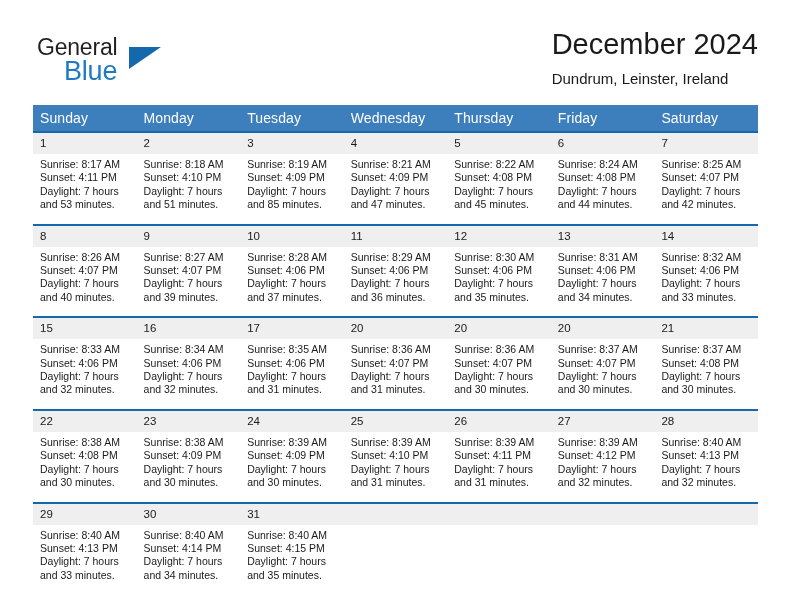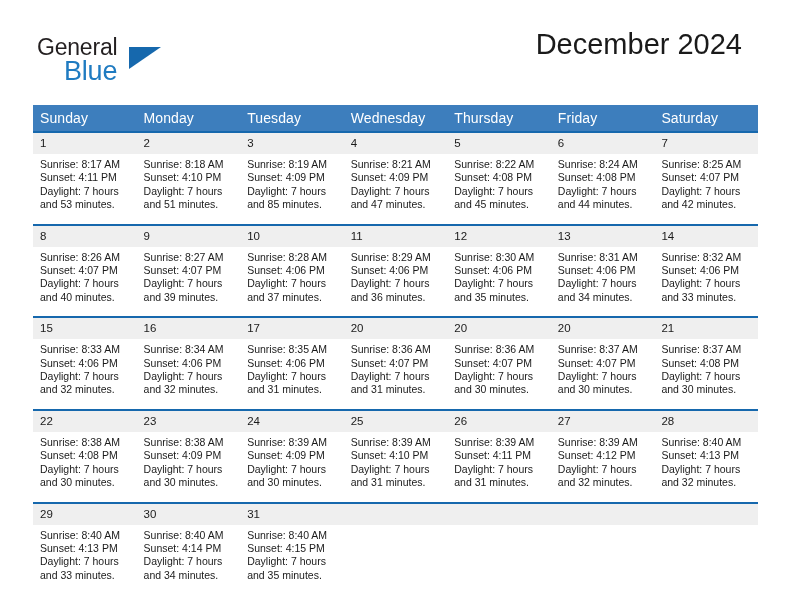--- a/index.html
+++ b/index.html
@@ -59,21 +59,21 @@
     left: 96px;
     top: 13px;
     width: 0;
     height: 0;
     border-left: 32px solid #1668ad;
     border-bottom: 22px solid transparent;
   }
 
   .title-block {
     position: absolute;
-    right: 16px;
+    right: 0;
     top: 0;
     text-align: left;
   }
   .cal-title {
     font-size: 29px;
     line-height: 36px;
     color: #1a1a1a;
     font-weight: normal;
     margin: 0;
     letter-spacing: 0px;
@@ -156,20 +156,21 @@
   <div class="masthead">
 
     <div class="logo">
       <span class="logo-general">General</span>
       <span class="logo-tri"></span>
       <span class="logo-blue">Blue</span>
     </div>
 
     <div class="title-block">
       <h1 class="cal-title">December 2024</h1>
+      <div class="cal-subtitle">Dundrum, Leinster, Ireland</div>
     </div>
 
   </div>
 
   <div class="calendar">
     <table class="cal">
       <colgroup>
         <col>
           <col>
           <col>

